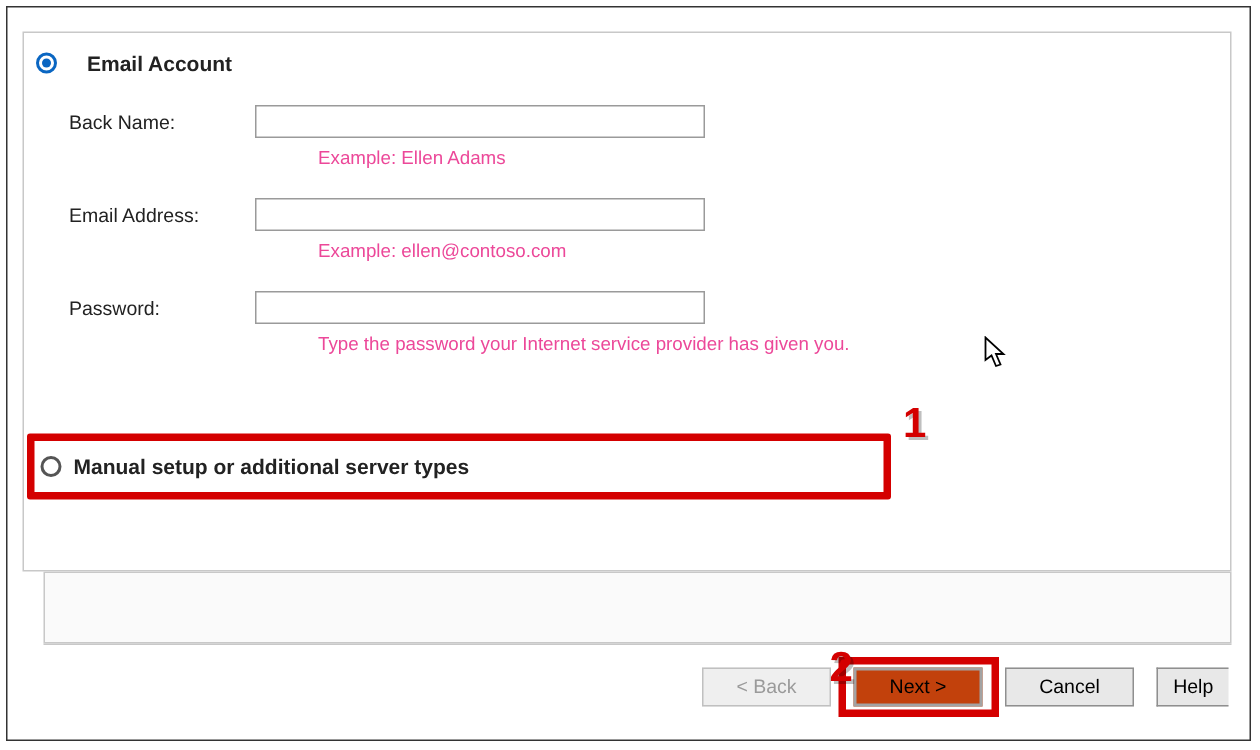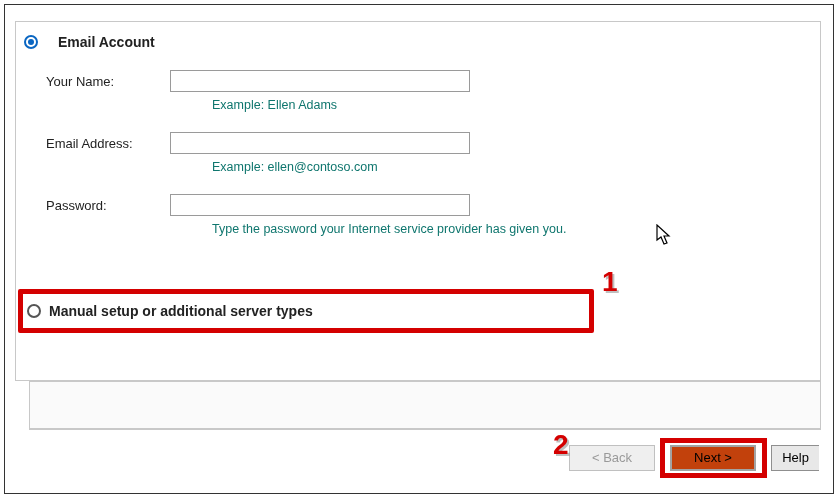--- a/index.html
+++ b/index.html
@@ -52,21 +52,21 @@
     width: 300px; height: 22px;
     border: 1px solid #9a9a9a;
     background: #fff;
     padding: 0 4px;
     font-size: 13px;
   }
   .hint {
     margin-left: 166px;
     margin-top: 6px;
     font-size: 12.5px;
-    color: #0f766e;
+    color: #ec4899;
   }
   .hint.long { margin-top: 6px; }
   .top-radio { padding-top: 12px; }
   .manual-row {
     position: absolute;
     left: 2px; top: 267px;
     width: 576px; height: 44px;
     display: flex; align-items: center;
     border: 5px solid #d40000;
     border-radius: 2px;
@@ -142,21 +142,21 @@
   <div class="main-panel">
 
     <div class="radio-row top-radio">
       <span class="radio-outer selected"></span>
       <span class="radio-label">Email Account</span>
     </div>
 
     <div class="form-rows">
 
       <div class="form-row">
-        <span class="field-label">Your Name:</span>
+        <span class="field-label">Back Name:</span>
         <input type="text" class="text-input" value="" style="">
       </div>
       <div class="hint">Example: Ellen Adams</div>
 
       <div class="form-row" style="margin-top:20px;">
         <span class="field-label">Email Address:</span>
         <input type="text" class="text-input" value="" style="">
       </div>
       <div class="hint">Example: ellen@contoso.com</div>
 
@@ -179,20 +179,21 @@
   </div>
 
   <div class="button-bar">
     <div class="button-bar-top"></div>
     <div class="button-strip">
       <button class="btn disabled">&lt; Back</button>
       <div style="position:relative; display:inline-flex; align-items:center; justify-content:center;">
         <div class="next-highlight"></div>
         <button class="btn next">Next &gt;</button>
       </div>
+      <button class="btn">Cancel</button>
       <button class="btn help">Help</button>
     </div>
   </div>
 
   <div class="annotation n2">2</div>
 
   <svg class="cursor" viewBox="0 0 16 22">
     <path d="M1 1 L1 16 L5 13 L8 20 L11 19 L8 12 L13 12 Z" fill="#ffffff" stroke="#000" stroke-width="1.2"></path>
   </svg>
 

